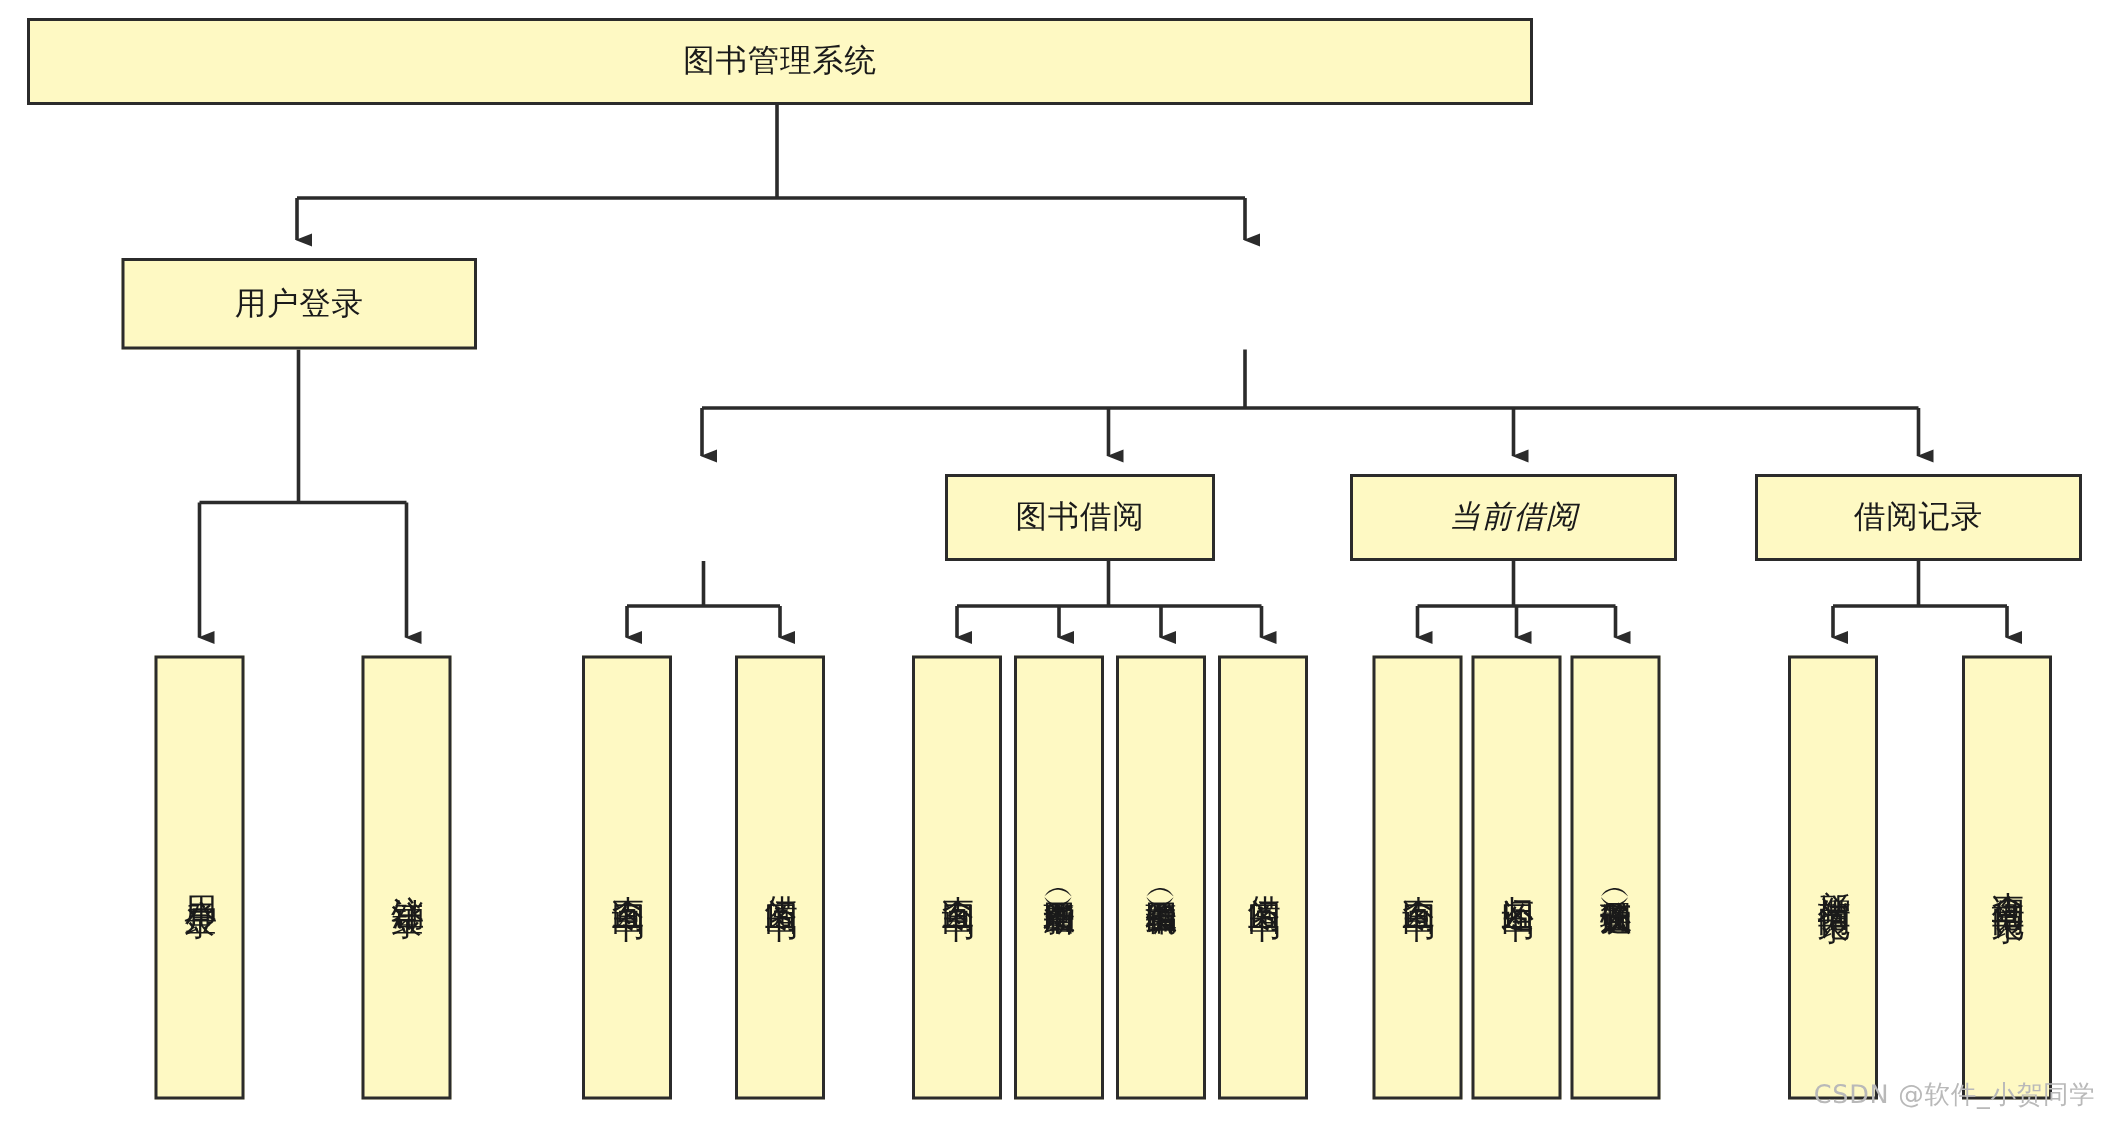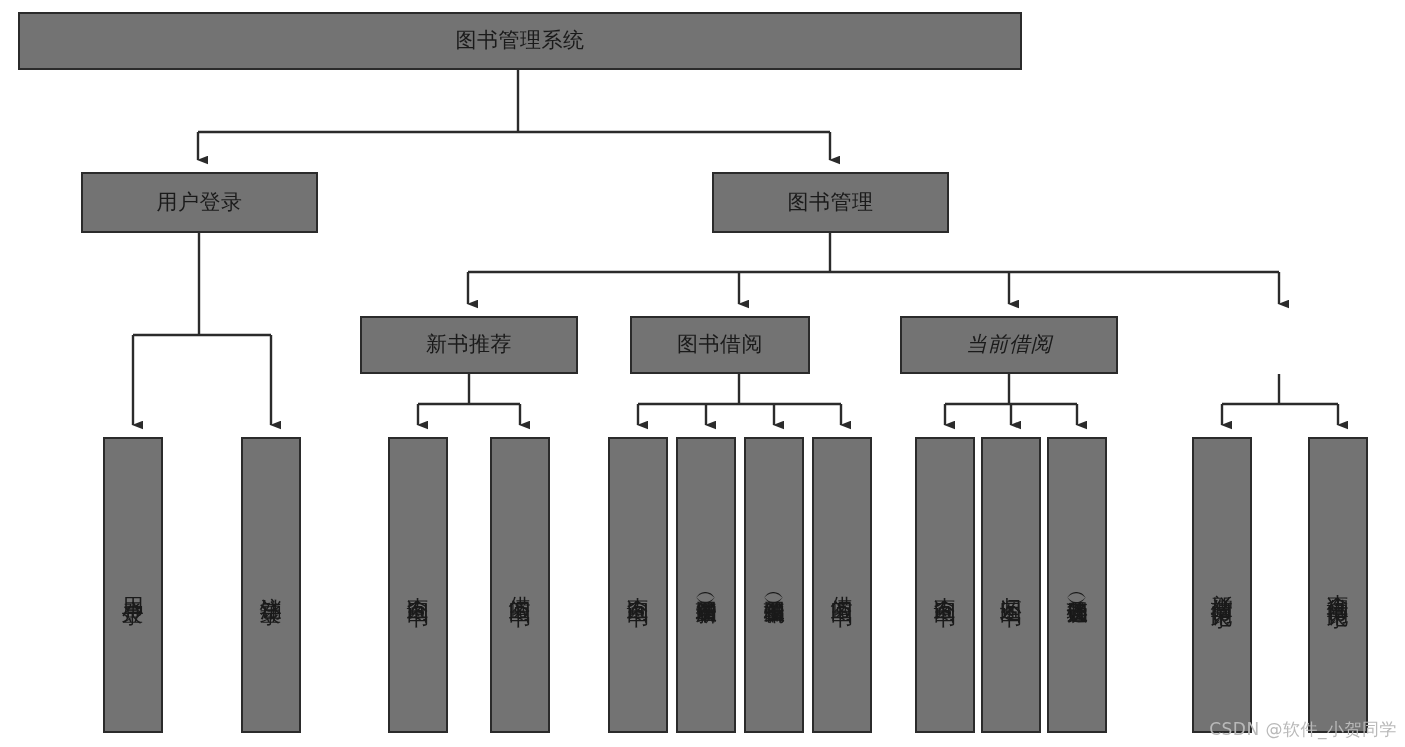--- a/index.html
+++ b/index.html
@@ -23,21 +23,21 @@
     position: absolute;
     left: 0;
     top: 0;
     width: 1405px;
     height: 747px;
     pointer-events: none;
   }
   .node {
     position: absolute;
     box-sizing: border-box;
-    background: #737373;
+    background: #fef9c3;
     border: 2px solid #2b2b2b;
     display: flex;
     align-items: center;
     justify-content: center;
     color: #1a1a1a;
   }
   .node .label {
     display: block;
     text-align: center;
     line-height: 1.12;
@@ -136,36 +136,33 @@
   </svg>
 
   <div class="node root horizontal" style="left:18px; top:12px; width:1004px; height:58px;">
     <span class="label">图书管理系统</span>
   </div>
 
   <div class="node horizontal" style="left:81px; top:172px; width:237px; height:61px;">
     <span class="label">用户登录</span>
   </div>
 
-  <div class="node horizontal" style="left:712px; top:172px; width:237px; height:61px;">
-    <span class="label">图书管理</span>
-  </div>
-
-  <div class="node horizontal" style="left:360px; top:316px; width:218px; height:58px;">
-    <span class="label">新书推荐</span>
-  </div>
+
 
   <div class="node horizontal" style="left:630px; top:316px; width:180px; height:58px;">
     <span class="label">图书借阅</span>
   </div>
 
   <div class="node horizontal" style="left:900px; top:316px; width:218px; height:58px;font-style:italic;">
     <span class="label">当前借阅</span>
   </div>
 
+  <div class="node horizontal" style="left:1170px; top:316px; width:218px; height:58px;">
+    <span class="label">借阅记录</span>
+  </div>
 
   <div class="node vertical" style="left:103px; top:437px; width:60px; height:296px;">
     <span class="label">用户登录</span>
   </div>
 
   <div class="node vertical" style="left:241px; top:437px; width:60px; height:296px;">
     <span class="label">注销登录</span>
   </div>
 
   <div class="node vertical" style="left:388px; top:437px; width:60px; height:296px;">

